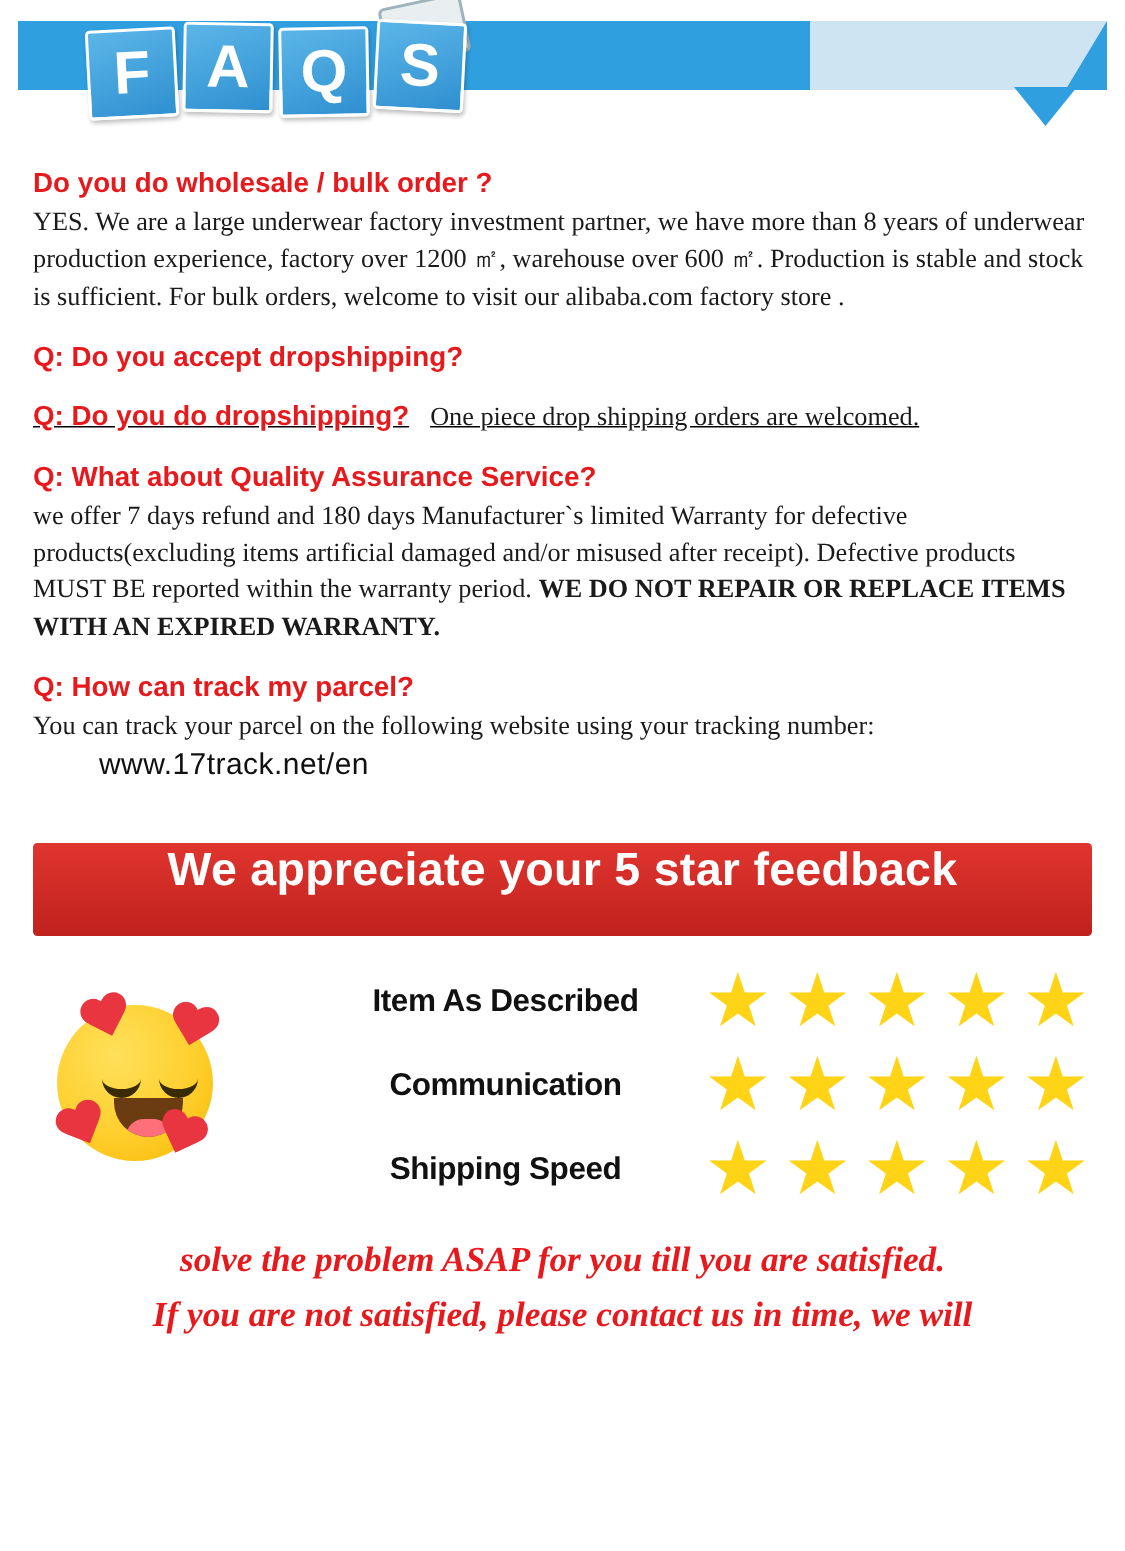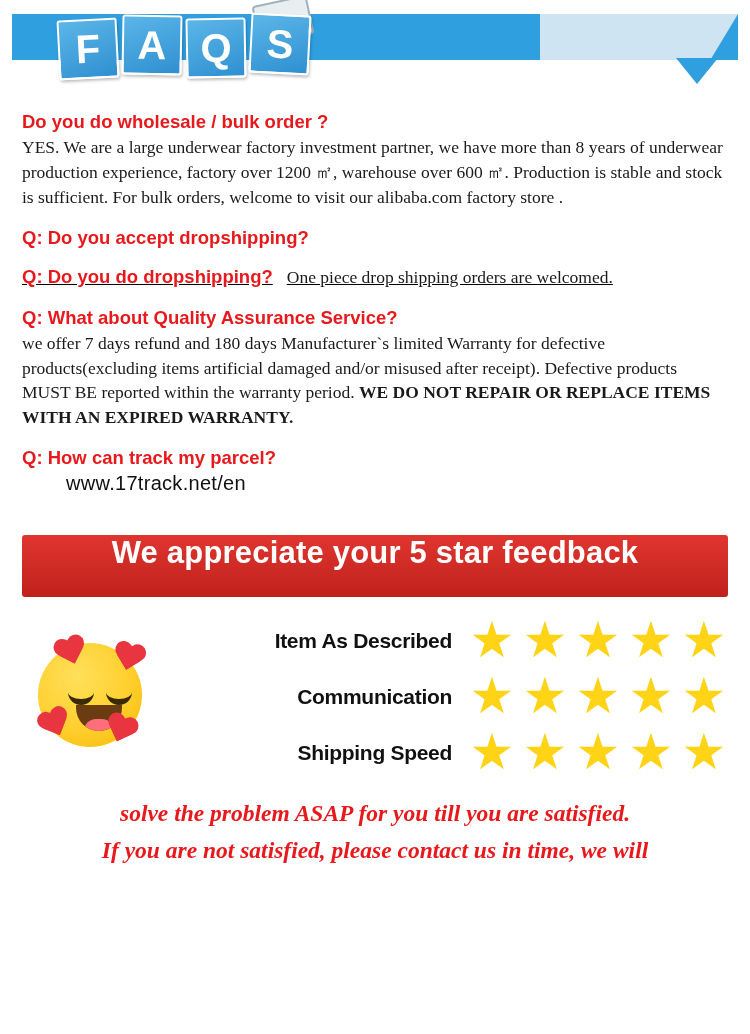--- a/index.html
+++ b/index.html
@@ -230,21 +230,21 @@
     display: flex;
     align-items: center;
     justify-content: flex-end;
     height: 56px;
   }
   .rating-label {
     font-family: "Liberation Sans", sans-serif;
     font-weight: bold;
     font-size: 21px;
     color: #111111;
-    text-align: right;
+    text-align: center;
     width: 230px;
     padding-right: 16px;
     letter-spacing: -0.3px;
   }
   .stars {
     display: flex;
     gap: 5px;
   }
   .star {
     width: 48px;
@@ -302,20 +302,21 @@
     <span class="a">One piece drop shipping orders are welcomed.</span>
   </div>
 
   <div>
     <p class="q">Q: What about Quality Assurance Service?</p>
     <p class="a"><span>we offer 7 days refund and 180 days Manufacturer`s limited Warranty for defective products(excluding items artificial damaged and/or misused after receipt). Defective products MUST BE reported within the warranty period. </span><span class="bold">WE DO NOT REPAIR OR REPLACE ITEMS WITH AN EXPIRED WARRANTY.</span></p>
   </div>
 
   <div>
     <p class="q">Q: How can track my parcel?</p>
+    <p class="a">You can track your parcel on the following website using your tracking number:</p>
     <p class="track-url">www.17track.net/en</p>
   </div>
 
 </div>
 
 <div class="feedback-band">
   <span>We appreciate your 5 star feedback</span>
 </div>
 
 <div class="ratings">

